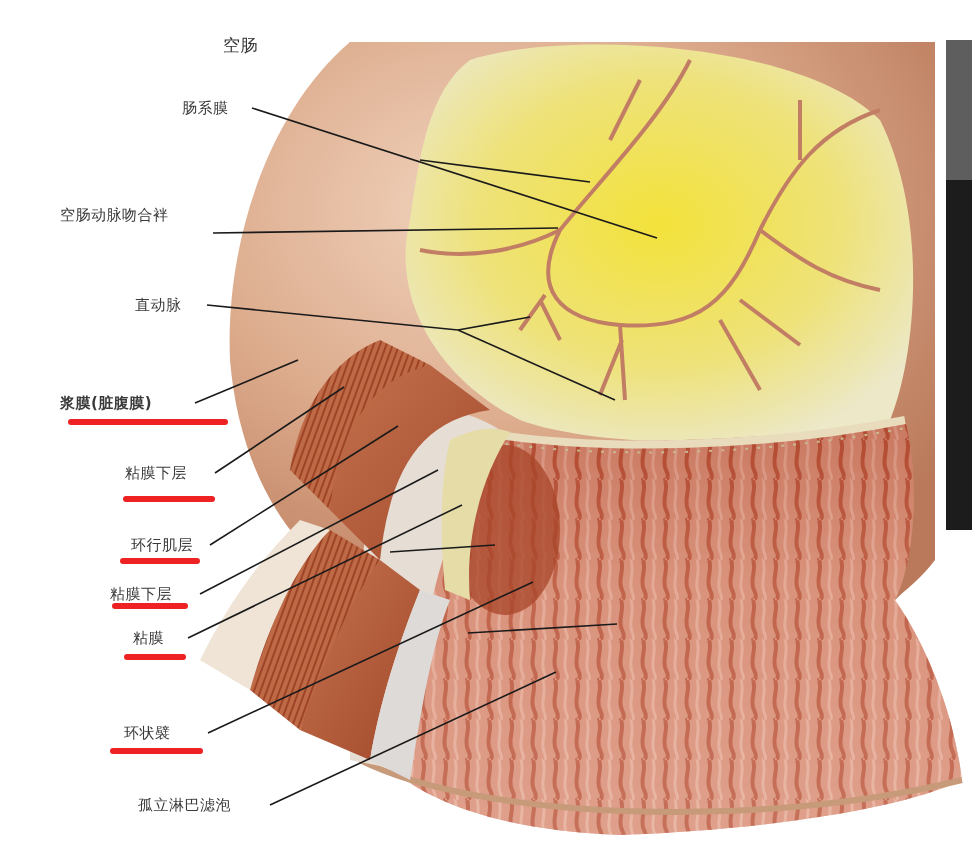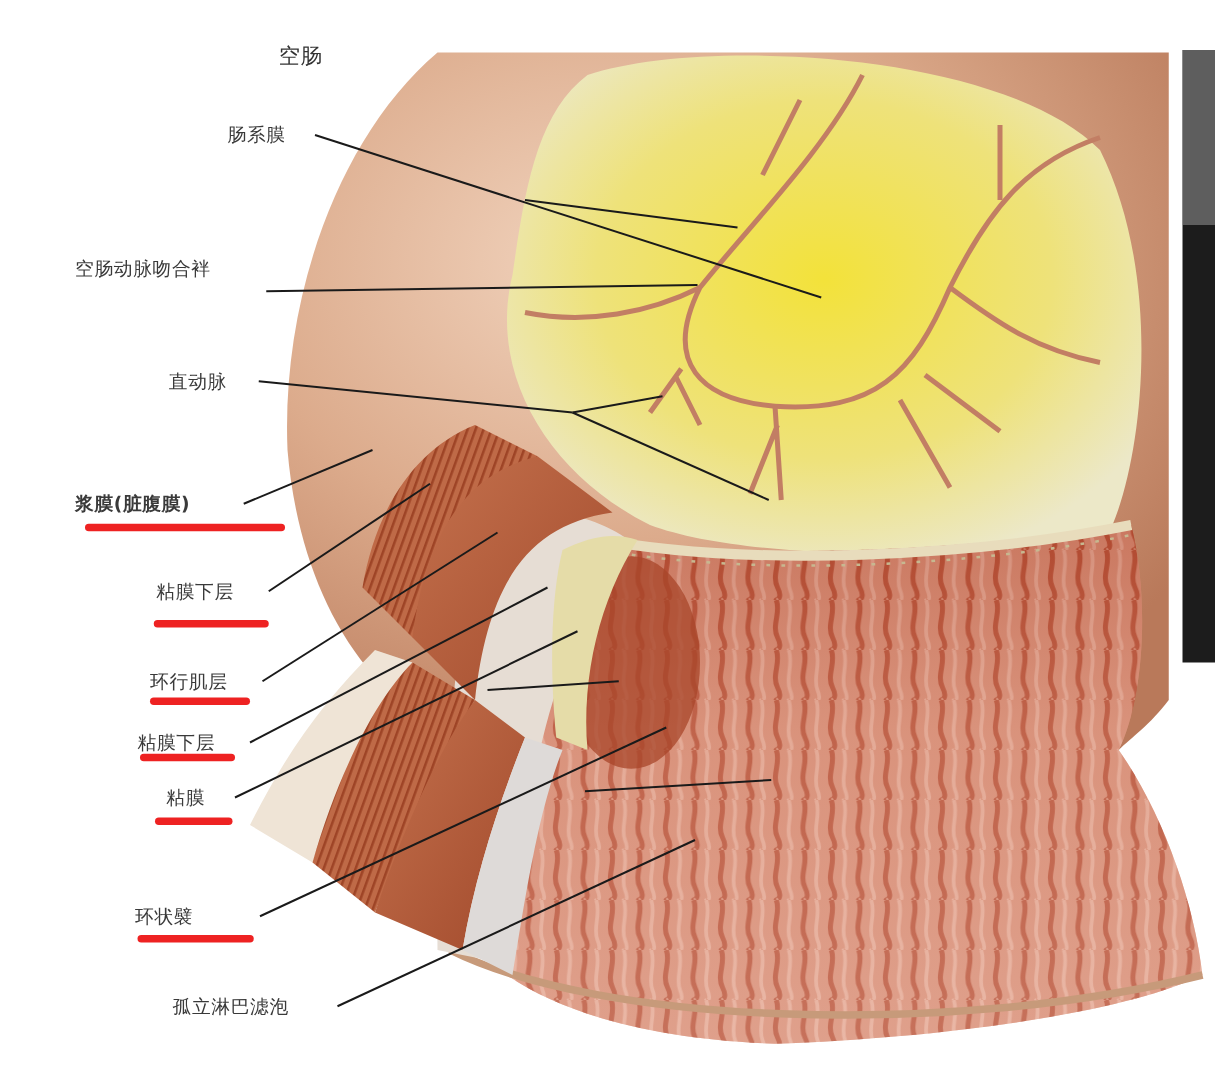--- a/index.html
+++ b/index.html
@@ -114,22 +114,22 @@
   </svg>
 
   <div class="lbl title" style="left:223px;top:35px;">空肠</div>
   <div class="lbl" style="left:182px;top:98px;">肠系膜</div>
   <div class="lbl" style="left:60px;top:205px;">空肠动脉吻合袢</div>
   <div class="lbl" style="left:135px;top:295px;">直动脉</div>
   <div class="lbl" style="left:60px;top:393px;font-weight:bold;">浆膜(脏腹膜)</div>
   <div class="ul" style="left:68px;top:419px;width:160px;"></div>
   <div class="lbl" style="left:125px;top:463px;">粘膜下层</div>
   <div class="ul" style="left:123px;top:496px;width:92px;"></div>
-  <div class="lbl" style="left:120px;top:535px;">环行肌层</div>
+  <div class="lbl" style="left:131px;top:535px;">环行肌层</div>
   <div class="ul" style="left:120px;top:558px;width:80px;"></div>
   <div class="lbl" style="left:110px;top:584px;">粘膜下层</div>
   <div class="ul" style="left:112px;top:603px;width:76px;"></div>
   <div class="lbl" style="left:133px;top:628px;text-align:center;">粘膜</div>
   <div class="ul" style="left:124px;top:654px;width:62px;"></div>
-  <div class="lbl" style="left:108px;top:723px;">环状襞</div>
+  <div class="lbl" style="left:124px;top:723px;">环状襞</div>
   <div class="ul" style="left:110px;top:748px;width:93px;"></div>
   <div class="lbl" style="left:138px;top:795px;">孤立淋巴滤泡</div>
 </div>
 
 </body></html>

